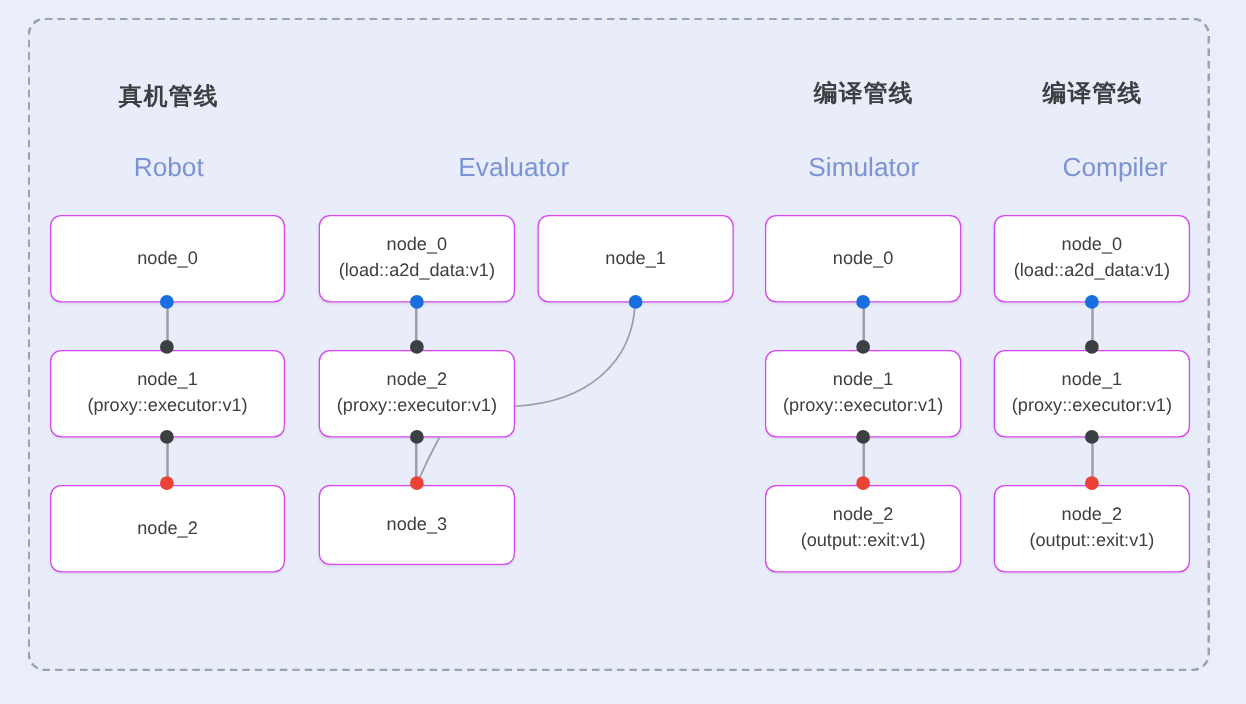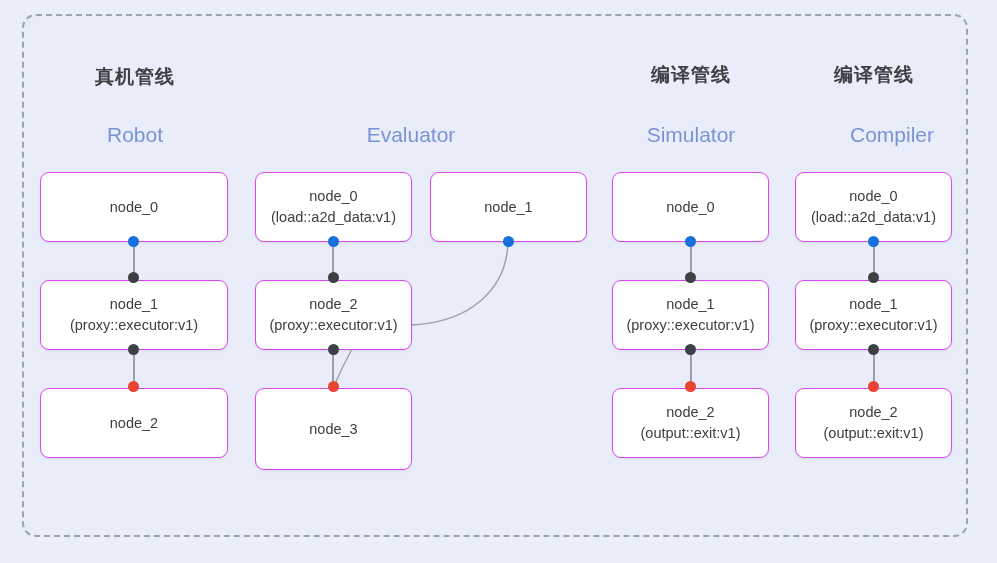--- a/index.html
+++ b/index.html
@@ -161,21 +161,21 @@
   <div class="port blue" style="left:328px; top:236px;"></div>
 
   <div class="port black" style="left:328px; top:272px;"></div>
   <div class="node" style="left:255px; top:280px; width:157px; height:70px;">
     <div class="nname">node_2</div>
     <div class="nspec">(proxy::executor:v1)</div>
   </div>
   <div class="port black" style="left:328px; top:344px;"></div>
 
   <div class="port red" style="left:328px; top:381px;"></div>
-  <div class="node" style="left:255px; top:388px; width:157px; height:82px;">
+  <div class="node" style="left:255px; top:388px; width:157px; height:64px;">
     <div class="nname">node_3</div>
   </div>
 
   <div class="node" style="left:430px; top:172px; width:157px; height:70px;">
     <div class="nname">node_1</div>
   </div>
   <div class="port blue" style="left:503px; top:236px;"></div>
 
   <div class="node" style="left:612px; top:172px; width:157px; height:70px;">
     <div class="nname">node_0</div>

